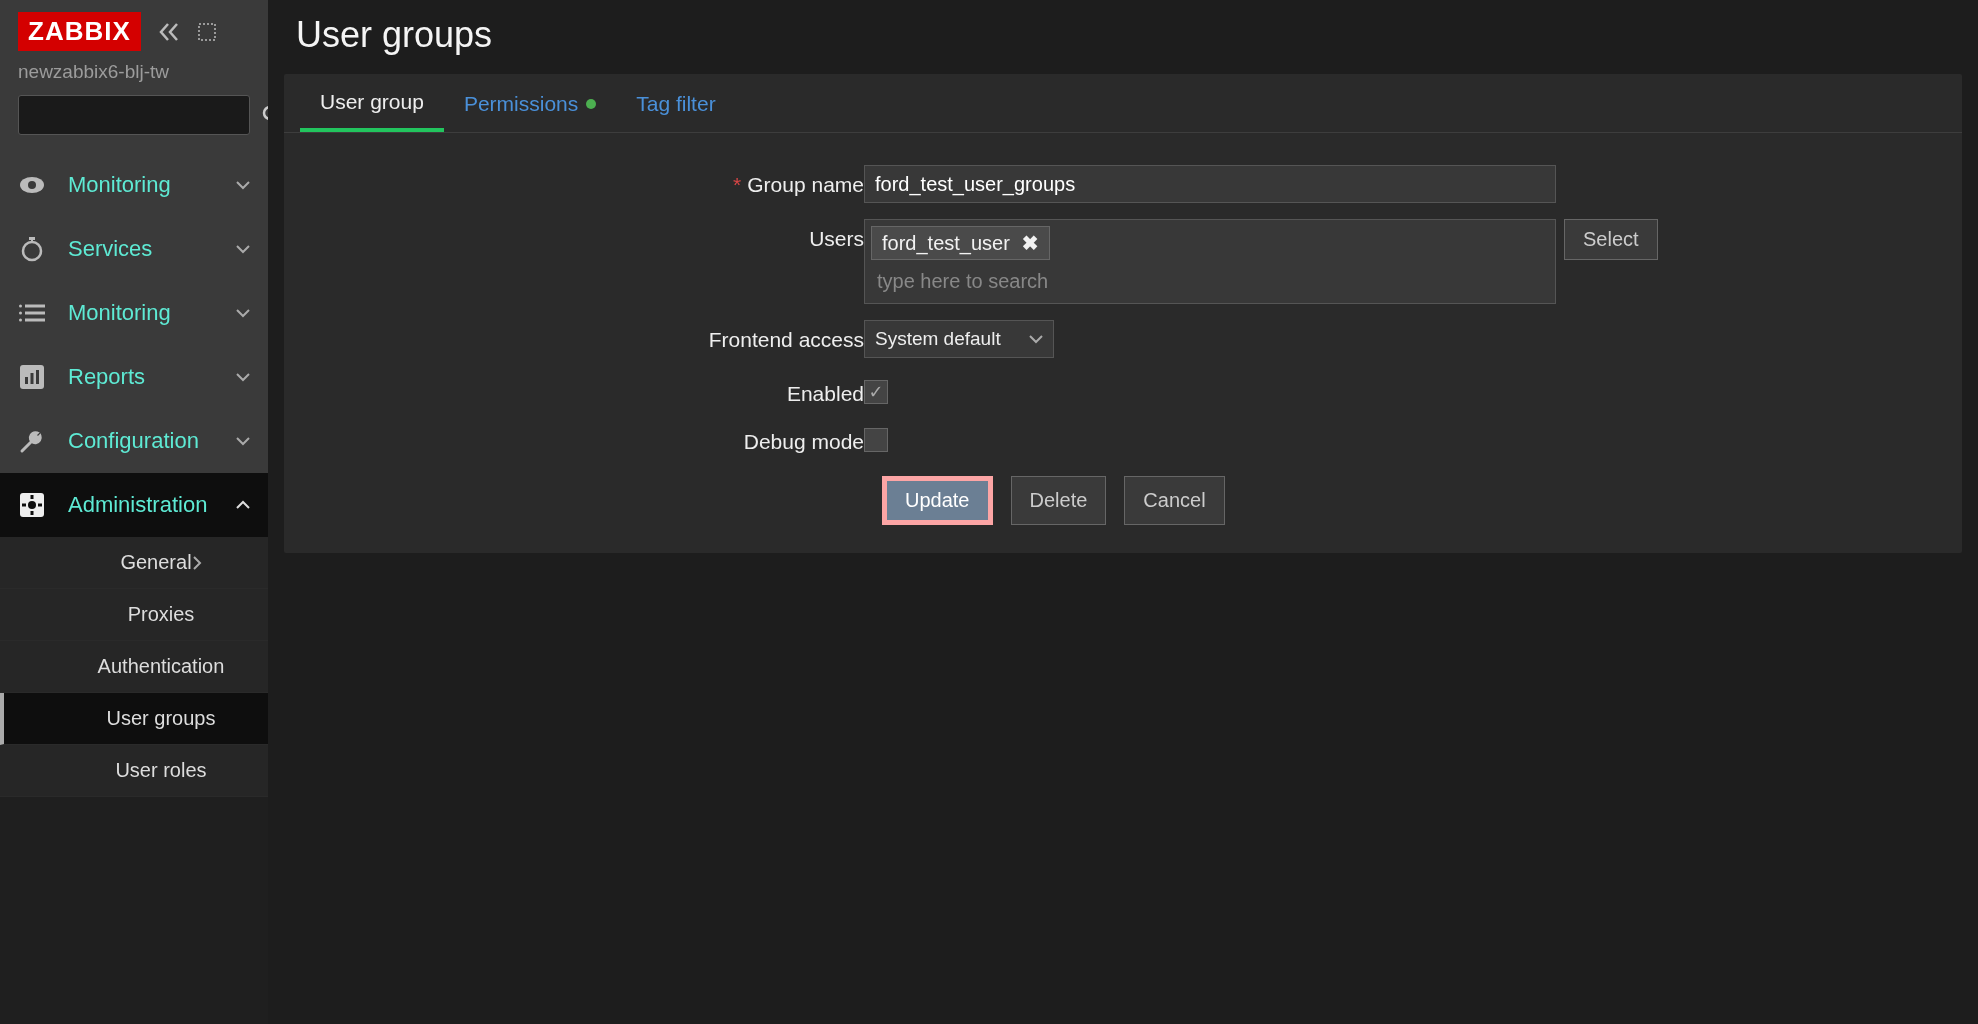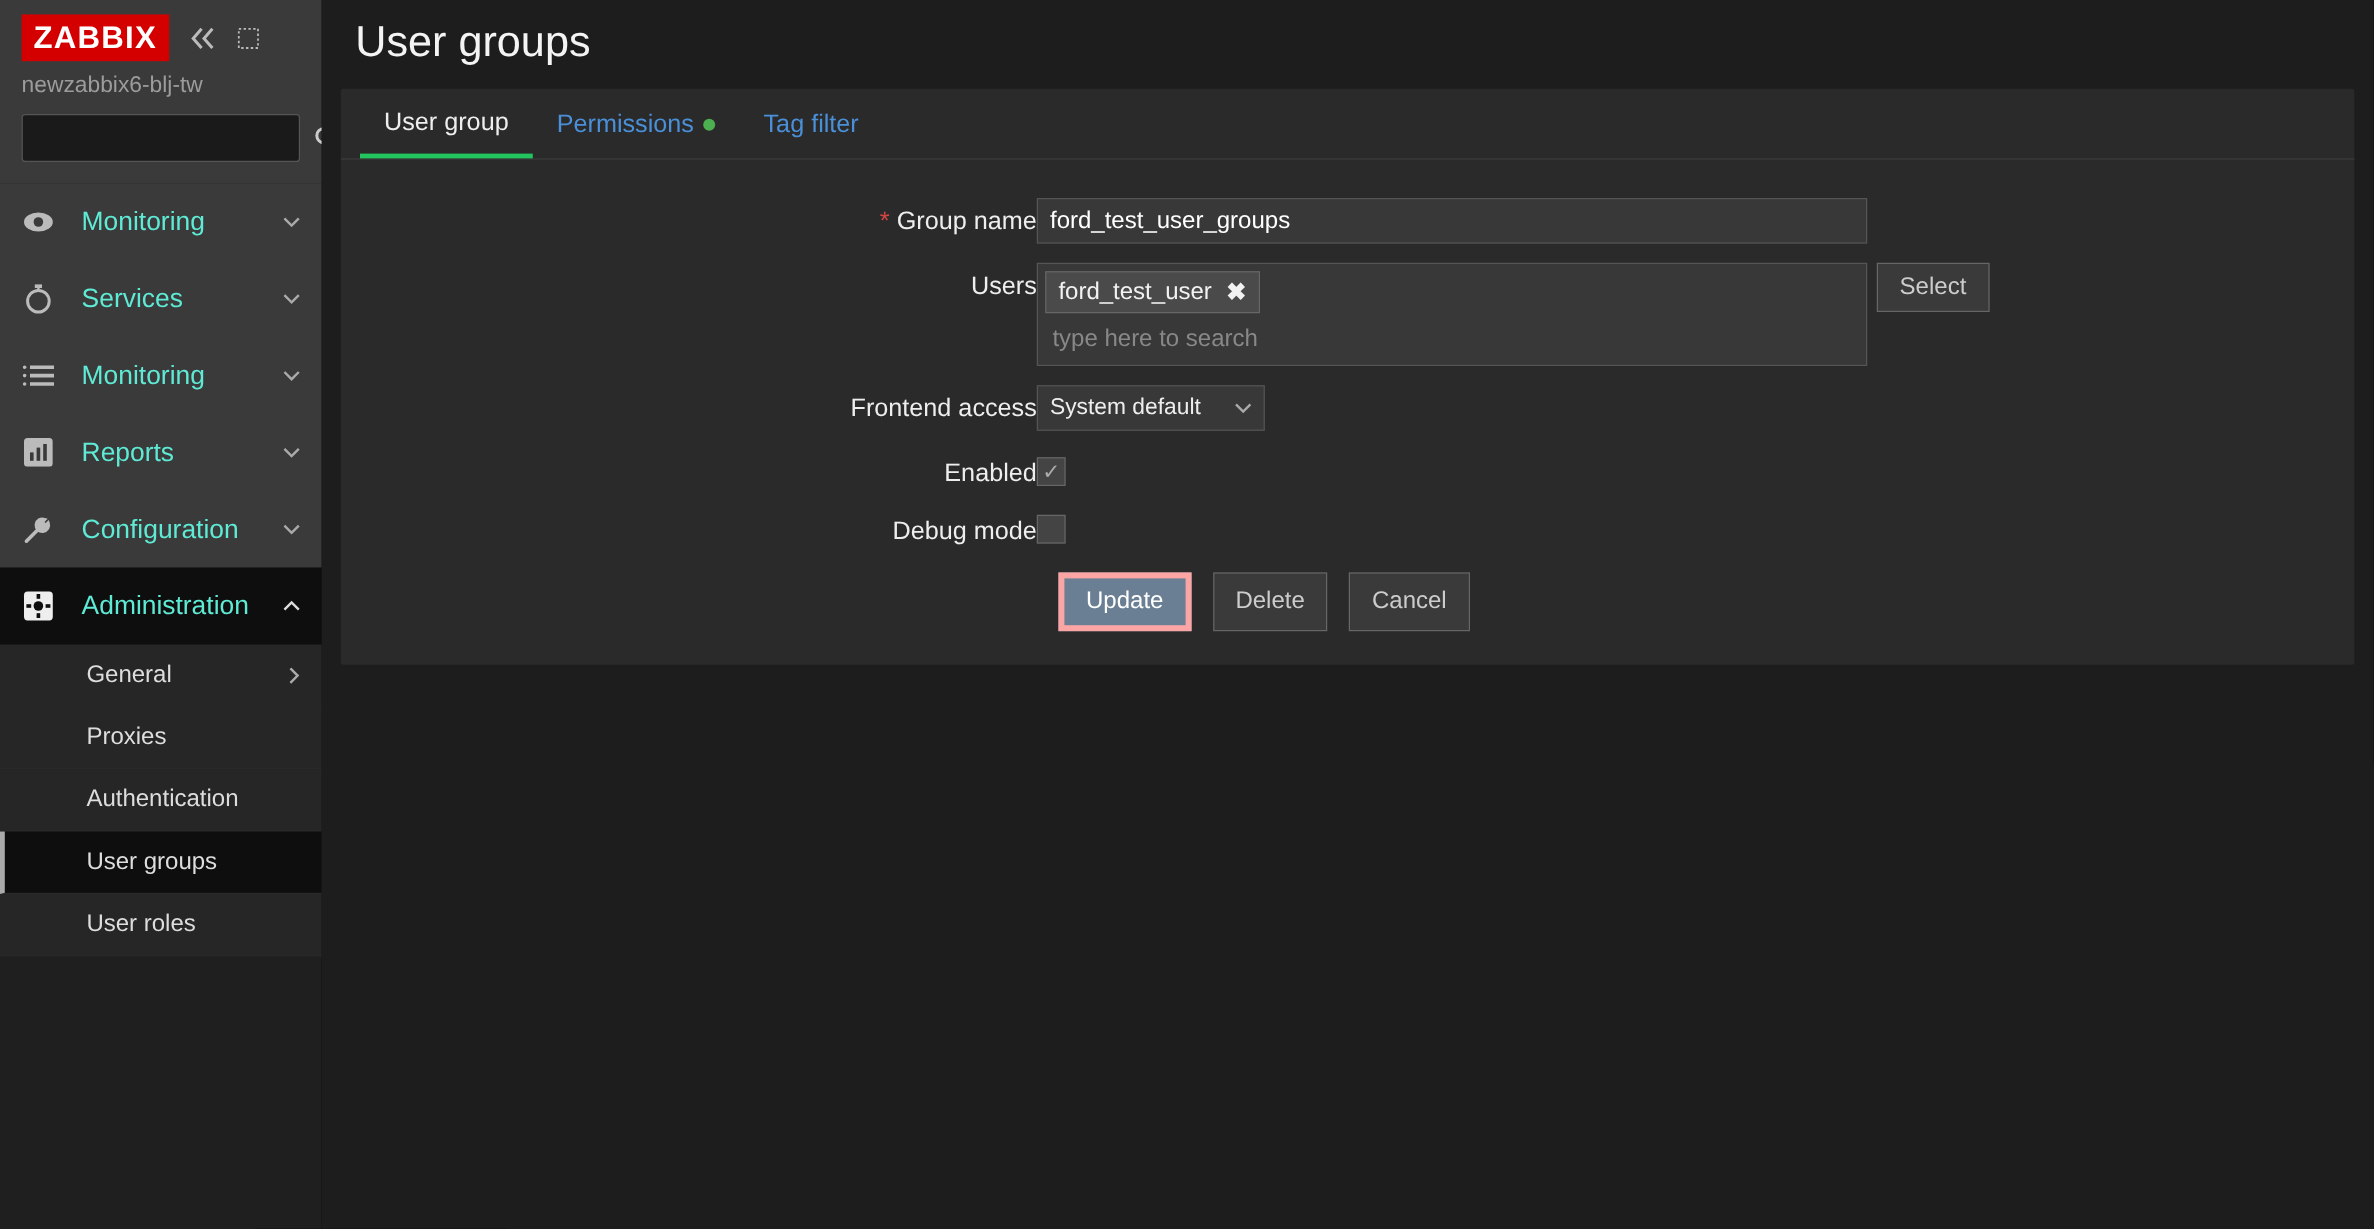--- a/index.html
+++ b/index.html
@@ -94,21 +94,21 @@
   align-items: center;
   justify-content: center;
   flex-shrink: 0;
 }
 .subnav {
   background: #1f1f1f;
 }
 .subnav-item {
   display: flex;
   align-items: center;
-  justify-content: space-between;
+  justify-content: center;
   padding: 14px 18px 14px 72px;
   font-size: 20px;
   color: #ddd;
   cursor: pointer;
   border-bottom: 1px solid #2a2a2a;
   background: #262626;
 }
 .subnav-item.active {
   background: #0e0e0e;
   border-left: 4px solid #aaa;

